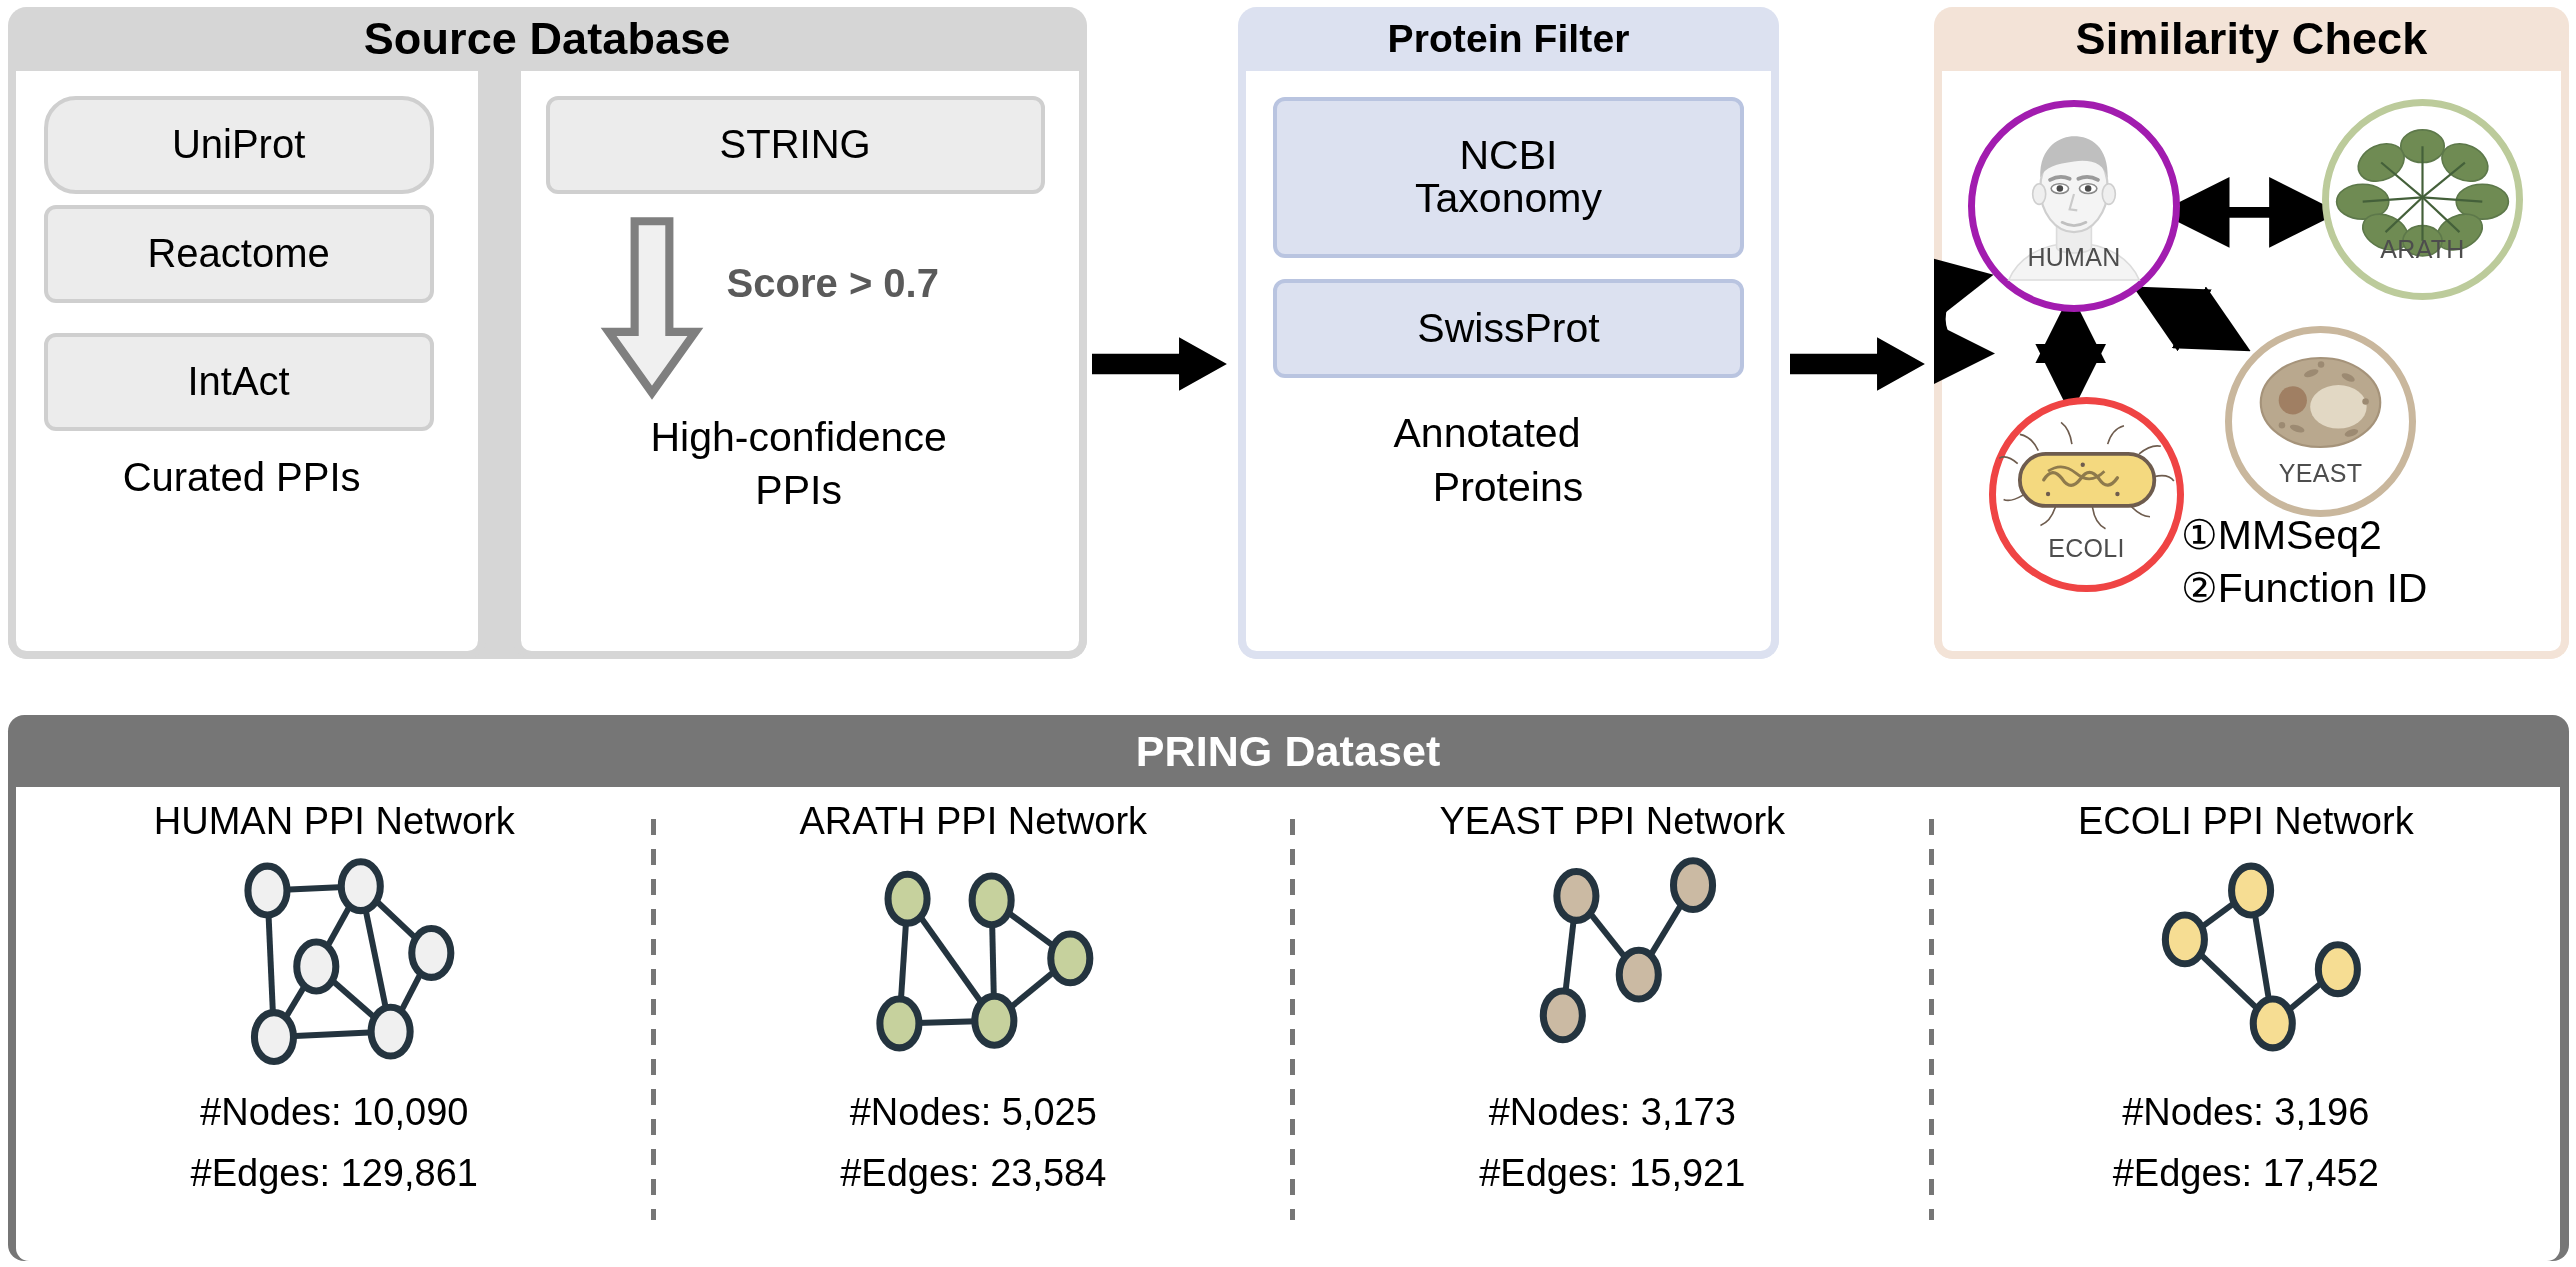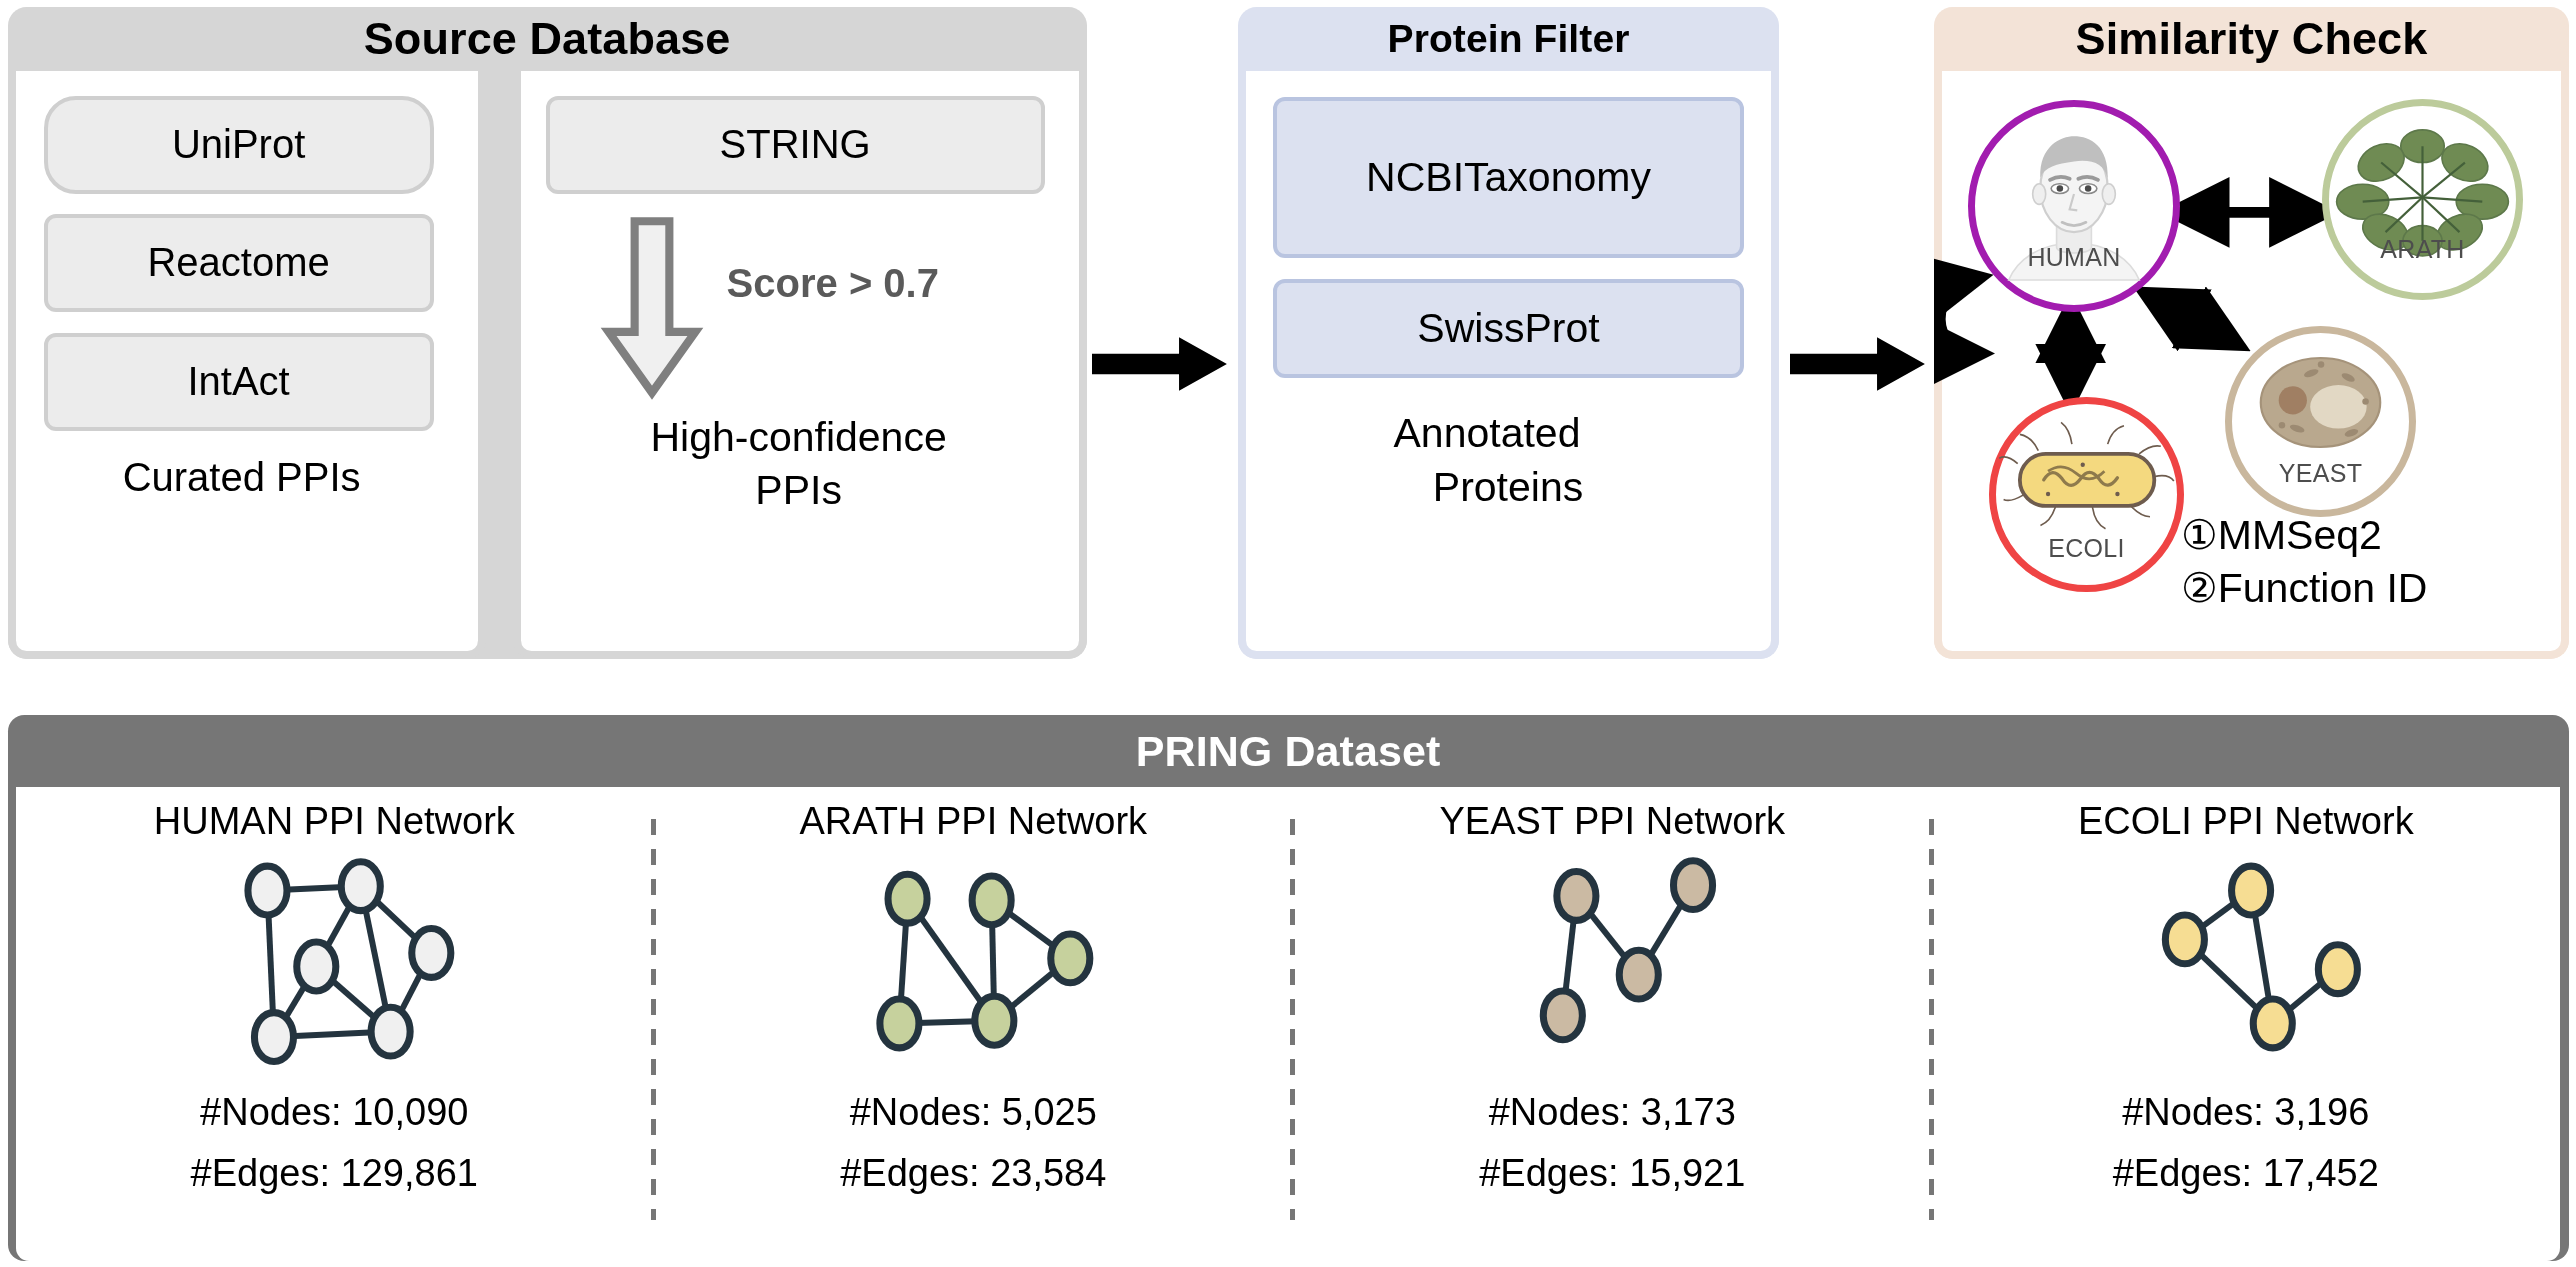--- a/index.html
+++ b/index.html
@@ -68,21 +68,21 @@
 <div id="root">
 
   <div class="panel" id="srcdb">
     <div class="panel-head">Source Database</div>
     <div class="panel-body">
 
       <div class="sd-box" id="sd-left">
         <div class="db-chip" style="left:28px;top:25px;width:390px;height:98px;font-size:40px;border-radius:32px;">
           <span>UniProt</span>
         </div>
-        <div class="db-chip" style="left:28px;top:143px;width:390px;height:98px;font-size:40px;">
+        <div class="db-chip" style="left:28px;top:134px;width:390px;height:98px;font-size:40px;">
           <span>Reactome</span>
         </div>
         <div class="db-chip" style="left:28px;top:262px;width:390px;height:98px;font-size:40px;">
           <span>IntAct</span>
         </div>
         <div class="plain-label" style="left:0;top:375px;width:452px;height:65px;font-size:40px;">Curated PPIs</div>
       </div>
 
       <div class="sd-link" style="top:163px;"></div>
       <div class="sd-link" style="top:283px;"></div>
@@ -109,21 +109,21 @@
 
   <div style="position:absolute;left:1092px;top:334px;">
     <svg width="136" height="60" viewBox="0 0 250 110">
       <polygon points="0,36 160,36 160,6 248,55 160,104 160,74 0,74" fill="#000"></polygon>
     </svg>
   </div>
 
   <div class="panel" id="pfilter">
     <div class="panel-head">Protein Filter</div>
     <div class="panel-body">
-      <div class="pf-chip" style="left:27px;top:26px;width:471px;height:161px;font-size:41px;text-align:right;">
+      <div class="pf-chip" style="left:27px;top:26px;width:471px;height:161px;font-size:41px;flex-direction:column;text-align:right;">
         <span>NCBI</span>
         <span>Taxonomy</span>
       </div>
       <div class="pf-chip" style="left:27px;top:208px;width:471px;height:99px;font-size:41px;">
         <span>SwissProt</span>
       </div>
       <div class="plain-label" style="left:0;top:337px;width:452px;height:52px;font-size:41px;padding-left:15px;">Annotated</div>
       <div class="plain-label" style="left:0;top:391px;width:524px;height:52px;font-size:41px;">Proteins</div>
     </div>
   </div>

